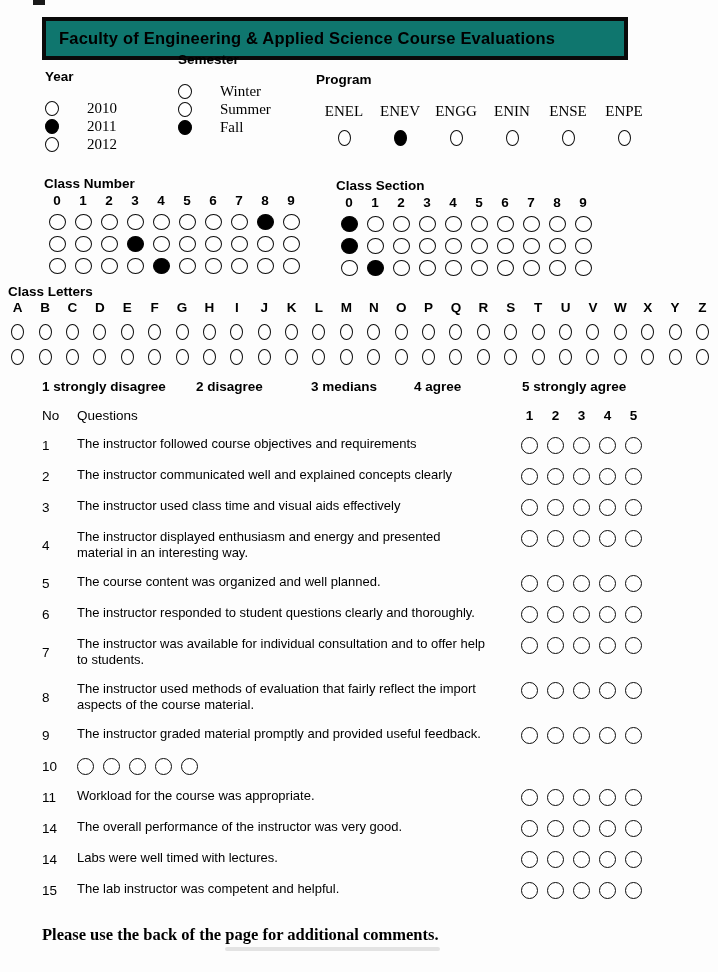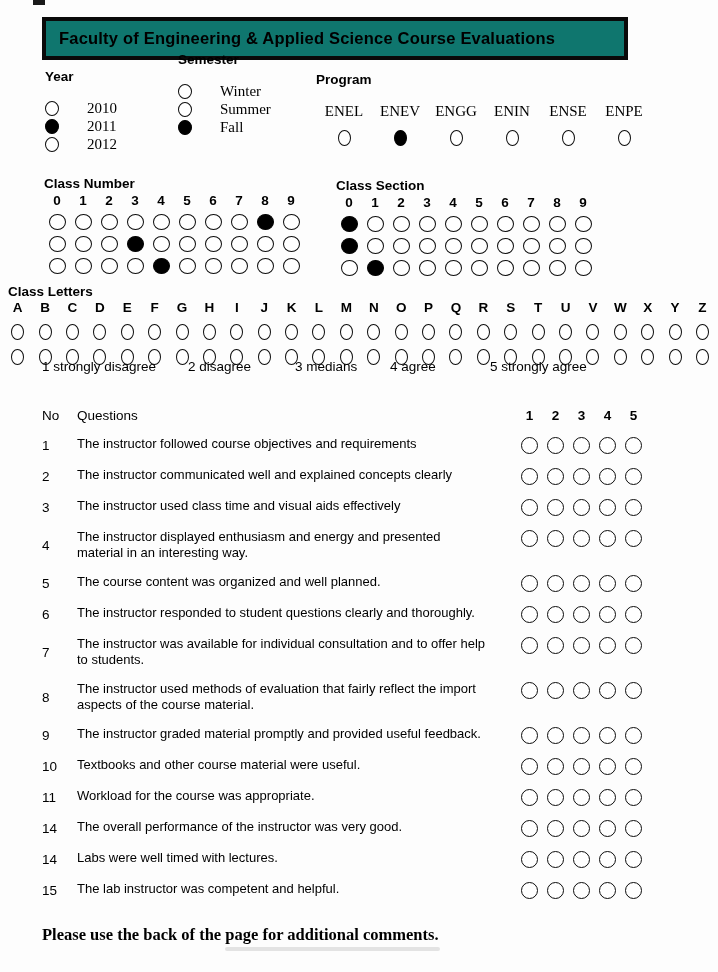--- a/index.html
+++ b/index.html
@@ -57,21 +57,21 @@
 
   
   .letters-sec { position:absolute; left:4px; top:284px; width:712px; }
   .letters-sec .sec-label { margin-left:4px; }
   .letters { display:flex; font-weight:bold; font-size:13.5px; margin-top:1px; }
   .letters span { width:27.4px; text-align:center; }
   .lrow { display:flex; margin-top:9px; }
   .lrow .cell { width:27.4px; display:flex; justify-content:center; }
 
   
-  .legend { position:absolute; left:42px; top:359px; display:flex; font-weight:normal; font-size:13.5px; white-space:nowrap; }
+  .legend { position:absolute; left:42px; top:379px; display:flex; font-weight:bold; font-size:13.5px; white-space:nowrap;gap:8px; }
   .legend span:nth-child(1){ width:146px; }
   .legend span:nth-child(2){ width:107px; }
   .legend span:nth-child(3){ width:95px;  }
   .legend span:nth-child(4){ width:100px; }
 
   
   .questions { position:absolute; left:42px; top:408px; width:640px; }
   .q-header, .q-row { display:grid; grid-template-columns:35px 444px 1fr; }
   .q-header { font-size:13.5px; }
   .q-scale { display:flex; gap:9px; }
@@ -703,21 +703,20 @@
           <span class="q-bubbles">
             <span class="bubble rate"></span>
             <span class="bubble rate"></span>
             <span class="bubble rate"></span>
             <span class="bubble rate"></span>
             <span class="bubble rate"></span>
           </span>
         </div>
         <div class="q-row">
           <span class="q-no">10</span>
-          <span class="q-text">Textbooks and other course material were useful.</span>
           <span class="q-bubbles">
             <span class="bubble rate"></span>
             <span class="bubble rate"></span>
             <span class="bubble rate"></span>
             <span class="bubble rate"></span>
             <span class="bubble rate"></span>
           </span>
         </div>
         <div class="q-row">
           <span class="q-no">11</span>

